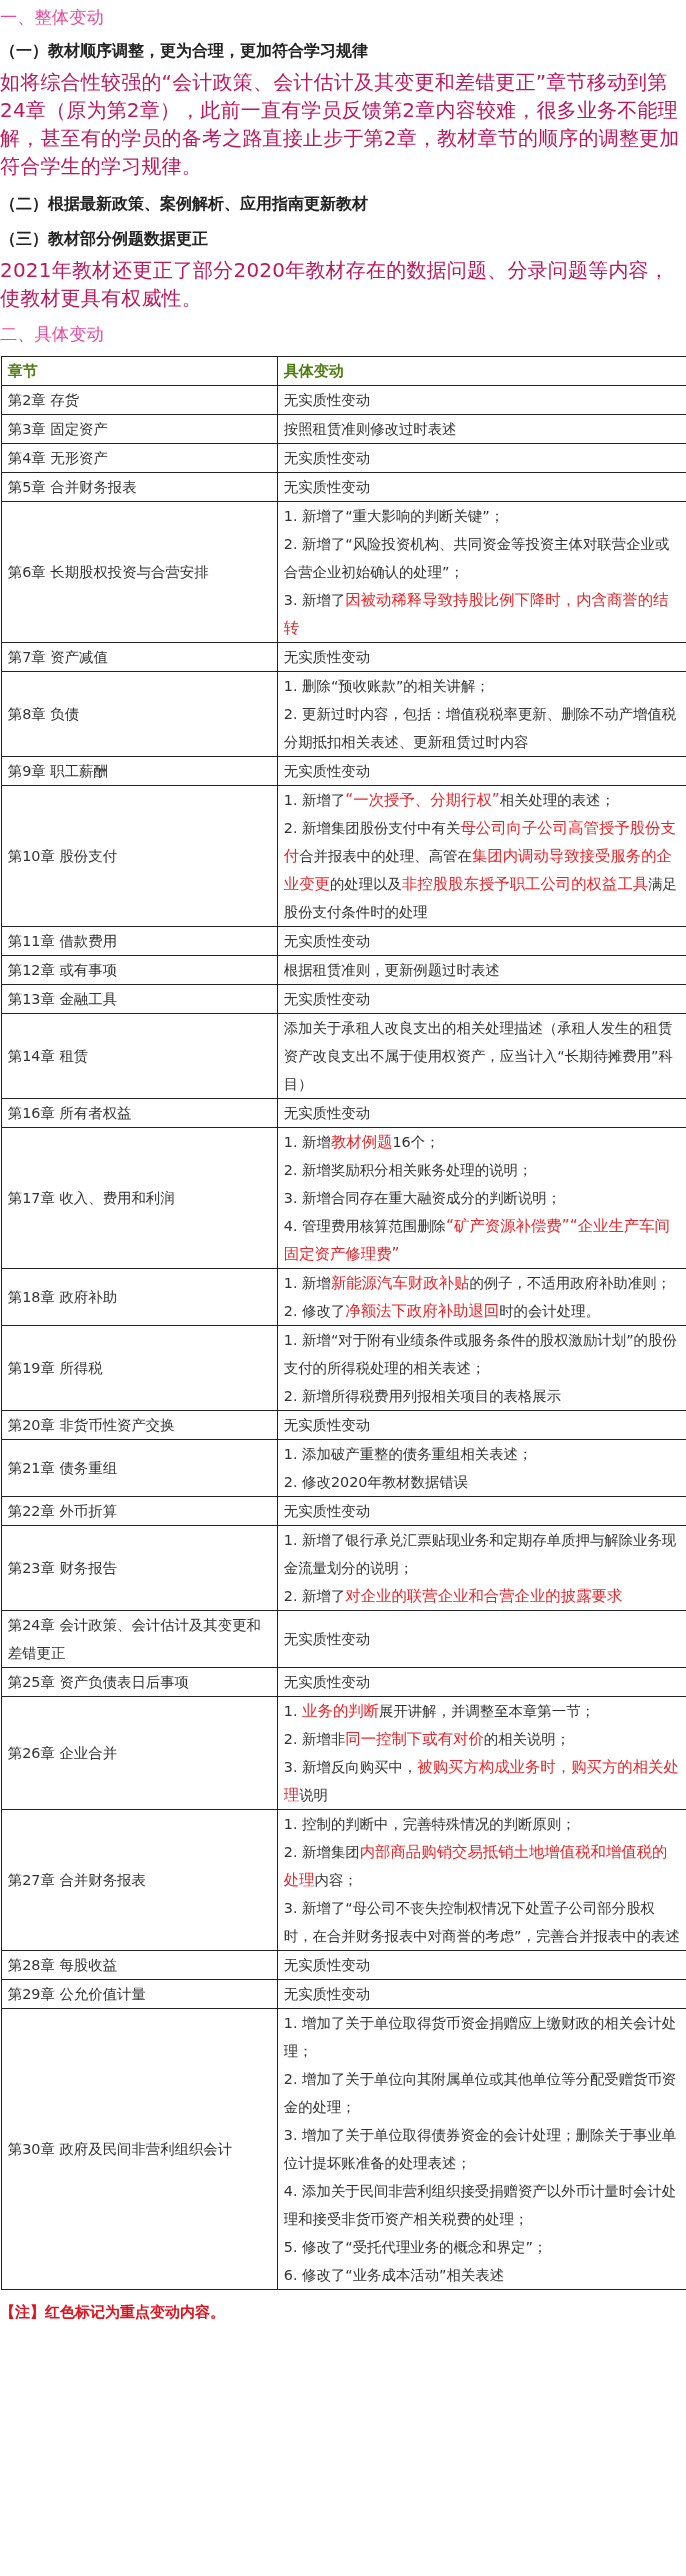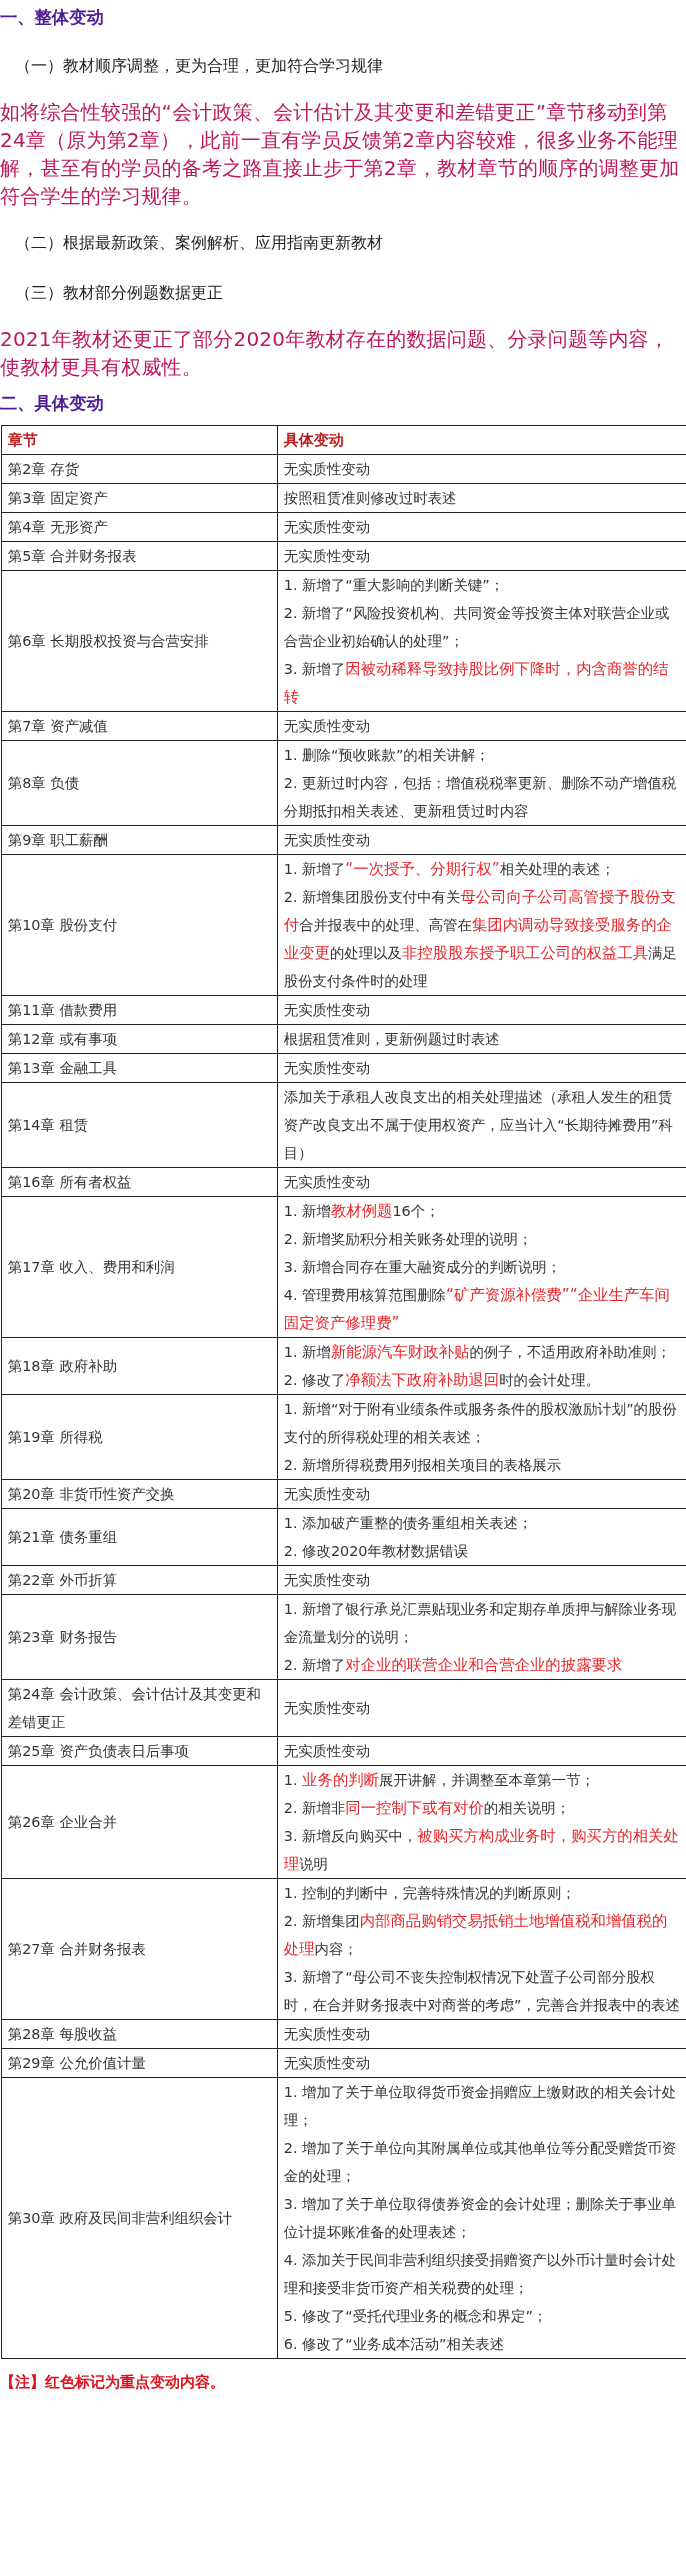--- a/index.html
+++ b/index.html
@@ -5,26 +5,26 @@
   html, body { margin: 0; padding: 0; background: #ffffff; }
   body {
     width: 686px;
     font-family: "DejaVu Sans", "Liberation Sans", sans-serif;
     color: #333333;
     font-size: 14.4px;
   }
   .page { padding: 0 0 11.5px 0; }
   h1.sec {
     margin: 0; padding: 3.8px 0 0 0;
-    font-size: 17.3px; font-weight: bold; color: #4c1d95;
+    font-size: 17.3px; font-weight: normal; color: #ec4899;
     height: 29px; line-height: 27px;
   }
   h2.sub {
-    margin: 15px; padding: 0;
-    font-size: 16px; font-weight: normal; color: #222;
+    margin: 0; padding: 0;
+    font-size: 16px; font-weight: bold; color: #222;
     height: 35px; line-height: 35px;
   }
   p.para {
     margin: 0 0 5.8px 0; padding: 0 1.9px 0 0;
     font-size: 20px; line-height: 28px; color: #be185d;
     letter-spacing: 0.2px;
   }
   h1.sec2 { margin-top: 3.8px; margin-bottom: 5.8px; }
   table.changes {
     width: 684px;
@@ -35,21 +35,21 @@
   table.changes td, table.changes th {
     border: 1.4px solid #222;
     padding: 0 5.8px;
     font-size: 14.4px;
     line-height: 28px;
     vertical-align: middle;
     text-align: left;
     font-weight: normal;
     color: #333;
   }
-  table.changes th { font-weight: bold; color: #b91c1c; font-size: 15px; }
+  table.changes th { font-weight: bold; color: #4d7c0f; font-size: 15px; }
   col.c1 { width: 276px; }
   col.c2 { width: 409px; }
   .hl-lg { color: #e8252a; font-size: 15.4px; }
   .note {
     margin-top: 13.5px;
     color: #e0121d; font-weight: bold; font-size: 15px;
   }
 </style>
 </head>
 <body>

